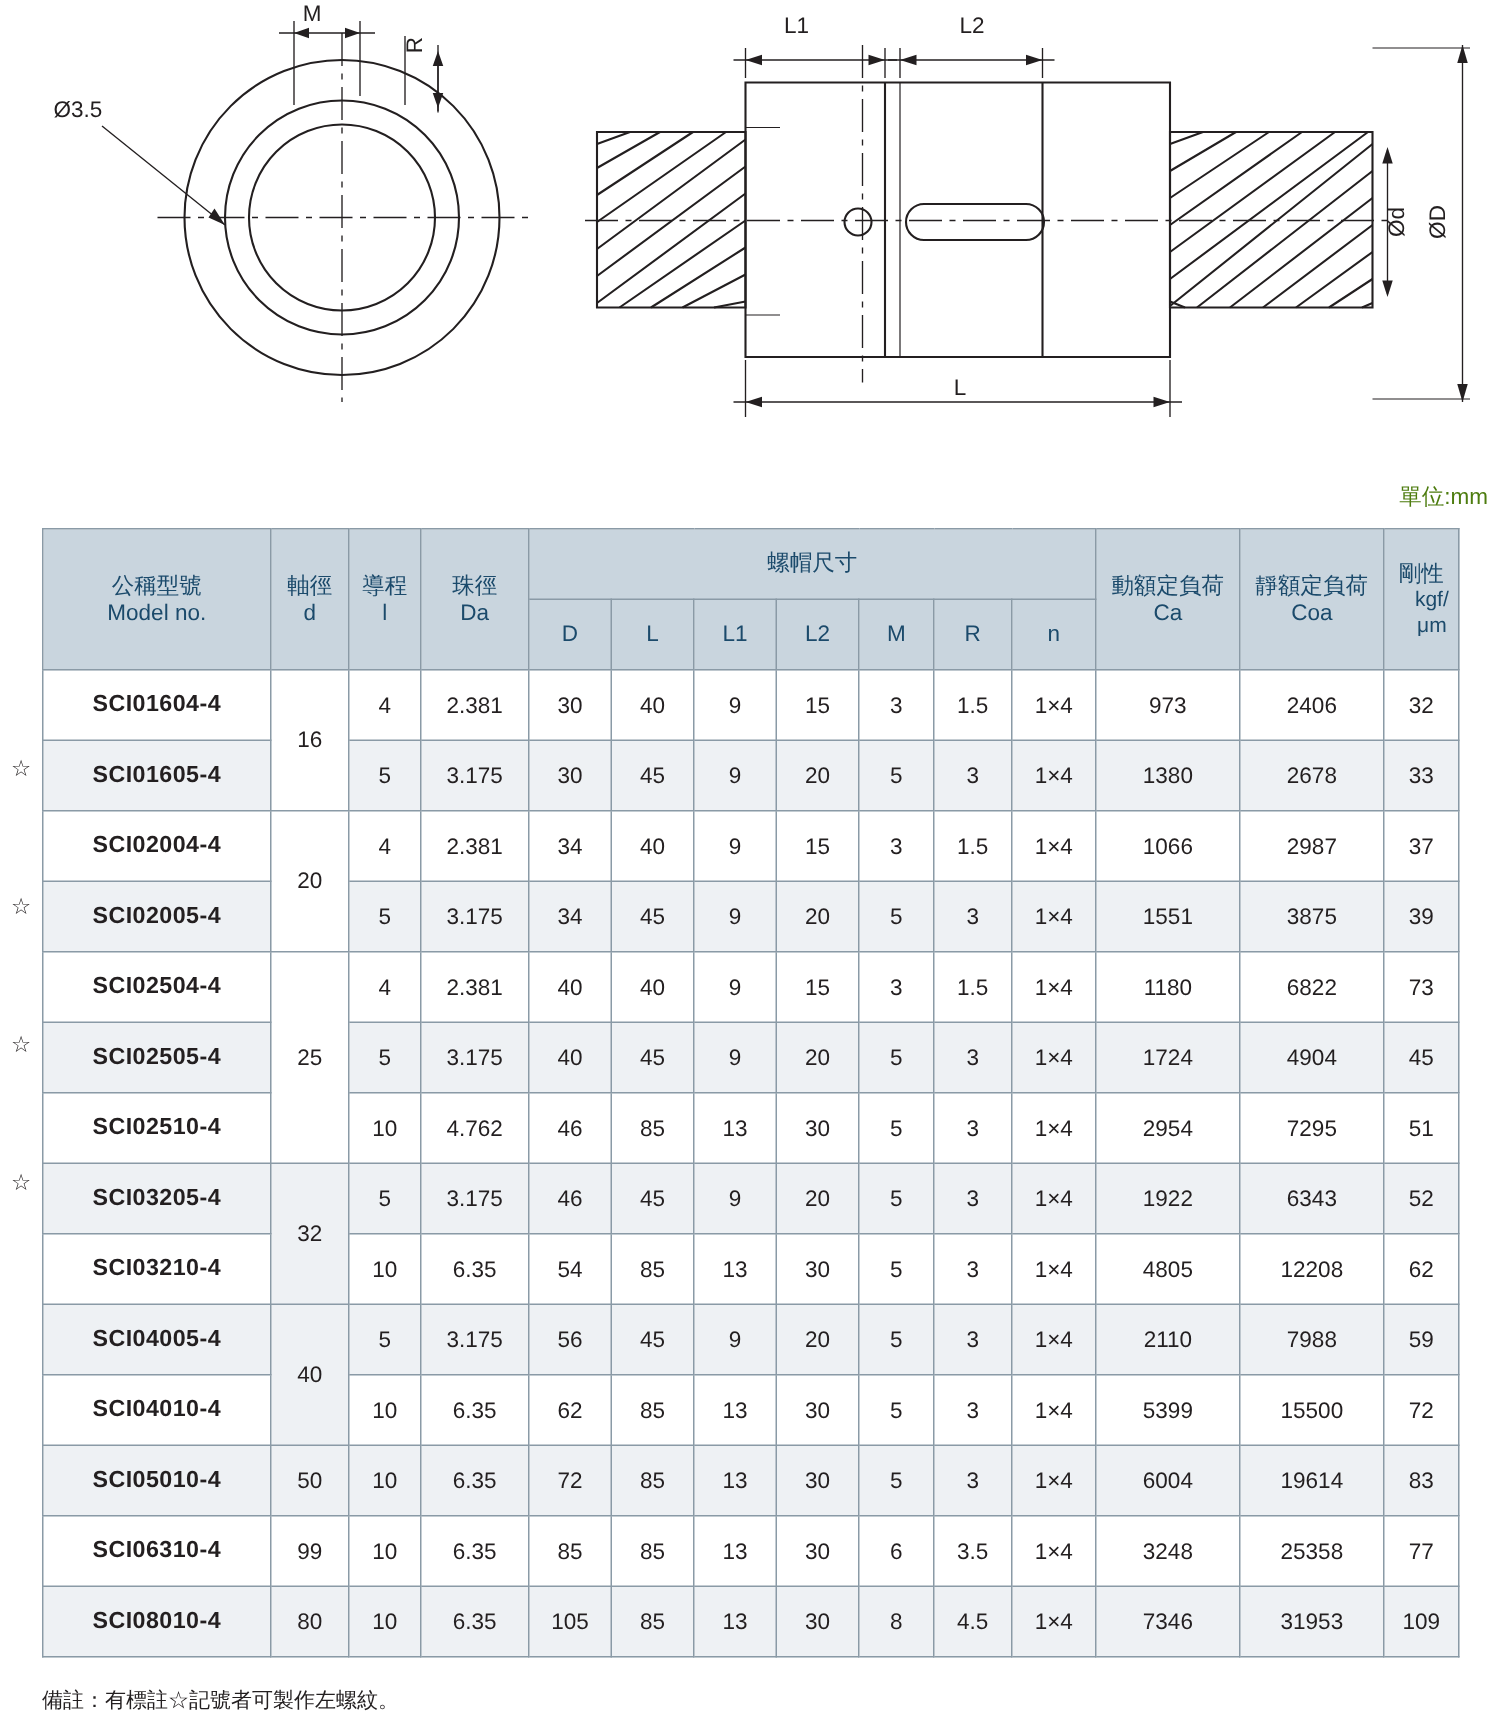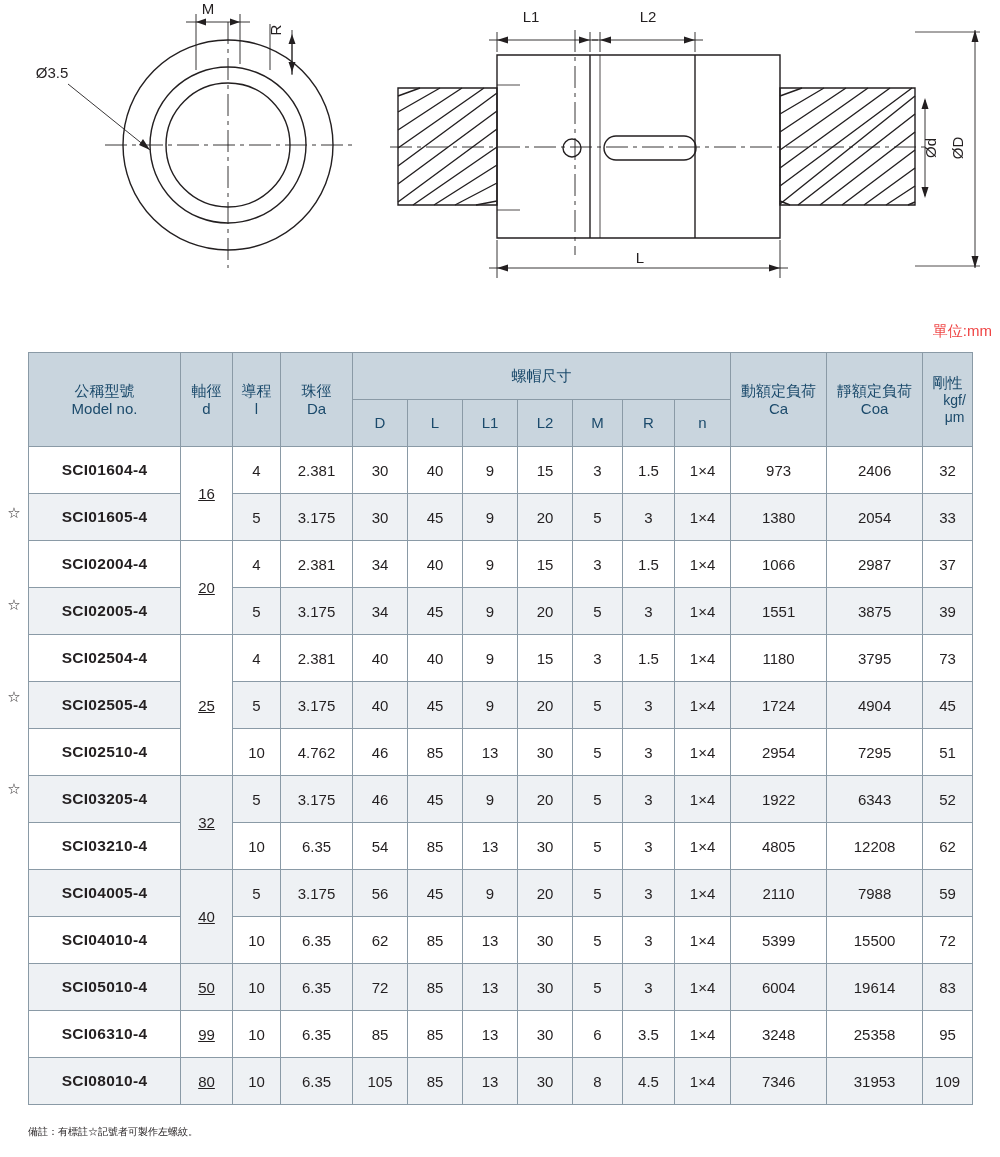--- a/index.html
+++ b/index.html
@@ -10,21 +10,21 @@
     color:#231f20;
     position:relative;
     overflow:hidden;
   }
   
   #drawing{position:absolute;left:0;top:0;width:1000px;height:300px;}
   #drawing svg{display:block;}
   
   .unit-label{
     position:absolute;right:8px;top:322px;
-    font-size:15px;color:#ef4444;
+    font-size:15px;color:#4d7c0f;
   }
   
   #table-wrap{
     position:absolute;left:28px;top:352px;width:944px;
   }
   table{
     border-collapse:collapse;
     width:944px;
     table-layout:fixed;
     padding-left:48px;
@@ -44,34 +44,34 @@
     font-size:15px;
     line-height:1.15;
     font-weight:normal;
   }
   thead th.model{
     font-size:15px;
   }
   tbody tr.odd td{background:#ffffff;}
   tbody tr.even td{background:#eef1f4;}
   td.model{font-size:15.5px;letter-spacing:.3px;font-weight:bold;}
-  td.merged{background:#ffffff;text-decoration:underline;}
+  td.merged{background:#ffffff;}
   tbody tr.even td.merged{background:#eef1f4;}
   
   .star-col{
     position:absolute;left:0;top:352px;width:28px;
   }
   .star-cell{
     height:46px;line-height:46px;text-align:center;
     font-size:15px;color:#231f20;
   }
   
   .note{
     position:absolute;left:28px;top:1125px;
-    font-size:10px;color:#231f20;
+    font-size:14px;color:#231f20;
   }
   .hdr-sub{font-size:14px;margin-left:14px;}
 </style>
 </head>
 <body>
 
 <div id="drawing">
 <svg width="1000" height="300" viewBox="0 0 1000 300" xmlns="http://www.w3.org/2000/svg">
   <g fill="none" stroke="#231f20" stroke-width="1.4">
 
@@ -306,21 +306,21 @@
           <td>5</td>
           <td>3.175</td>
           <td>30</td>
           <td>45</td>
           <td>9</td>
           <td>20</td>
           <td>5</td>
           <td>3</td>
           <td>1×4</td>
           <td>1380</td>
-          <td>2054</td>
+          <td>2678</td>
           <td>33</td>
         </tr>
         <tr class="odd">
           <td class="model">SCI02004-4</td>
           <td class="merged" rowspan="2">20</td>
           <td>4</td>
           <td>2.381</td>
           <td>34</td>
           <td>40</td>
           <td>9</td>
@@ -353,21 +353,21 @@
           <td>4</td>
           <td>2.381</td>
           <td>40</td>
           <td>40</td>
           <td>9</td>
           <td>15</td>
           <td>3</td>
           <td>1.5</td>
           <td>1×4</td>
           <td>1180</td>
-          <td>3795</td>
+          <td>6822</td>
           <td>73</td>
         </tr>
         <tr class="even">
           <td class="model">SCI02505-4</td>
           <td>5</td>
           <td>3.175</td>
           <td>40</td>
           <td>45</td>
           <td>9</td>
           <td>20</td>
@@ -478,21 +478,21 @@
           <td>6.35</td>
           <td>85</td>
           <td>85</td>
           <td>13</td>
           <td>30</td>
           <td>6</td>
           <td>3.5</td>
           <td>1×4</td>
           <td>3248</td>
           <td>25358</td>
-          <td>95</td>
+          <td>77</td>
         </tr>
         <tr class="even">
           <td class="model">SCI08010-4</td>
           <td class="merged">80</td>
           <td>10</td>
           <td>6.35</td>
           <td>105</td>
           <td>85</td>
           <td>13</td>
           <td>30</td>

